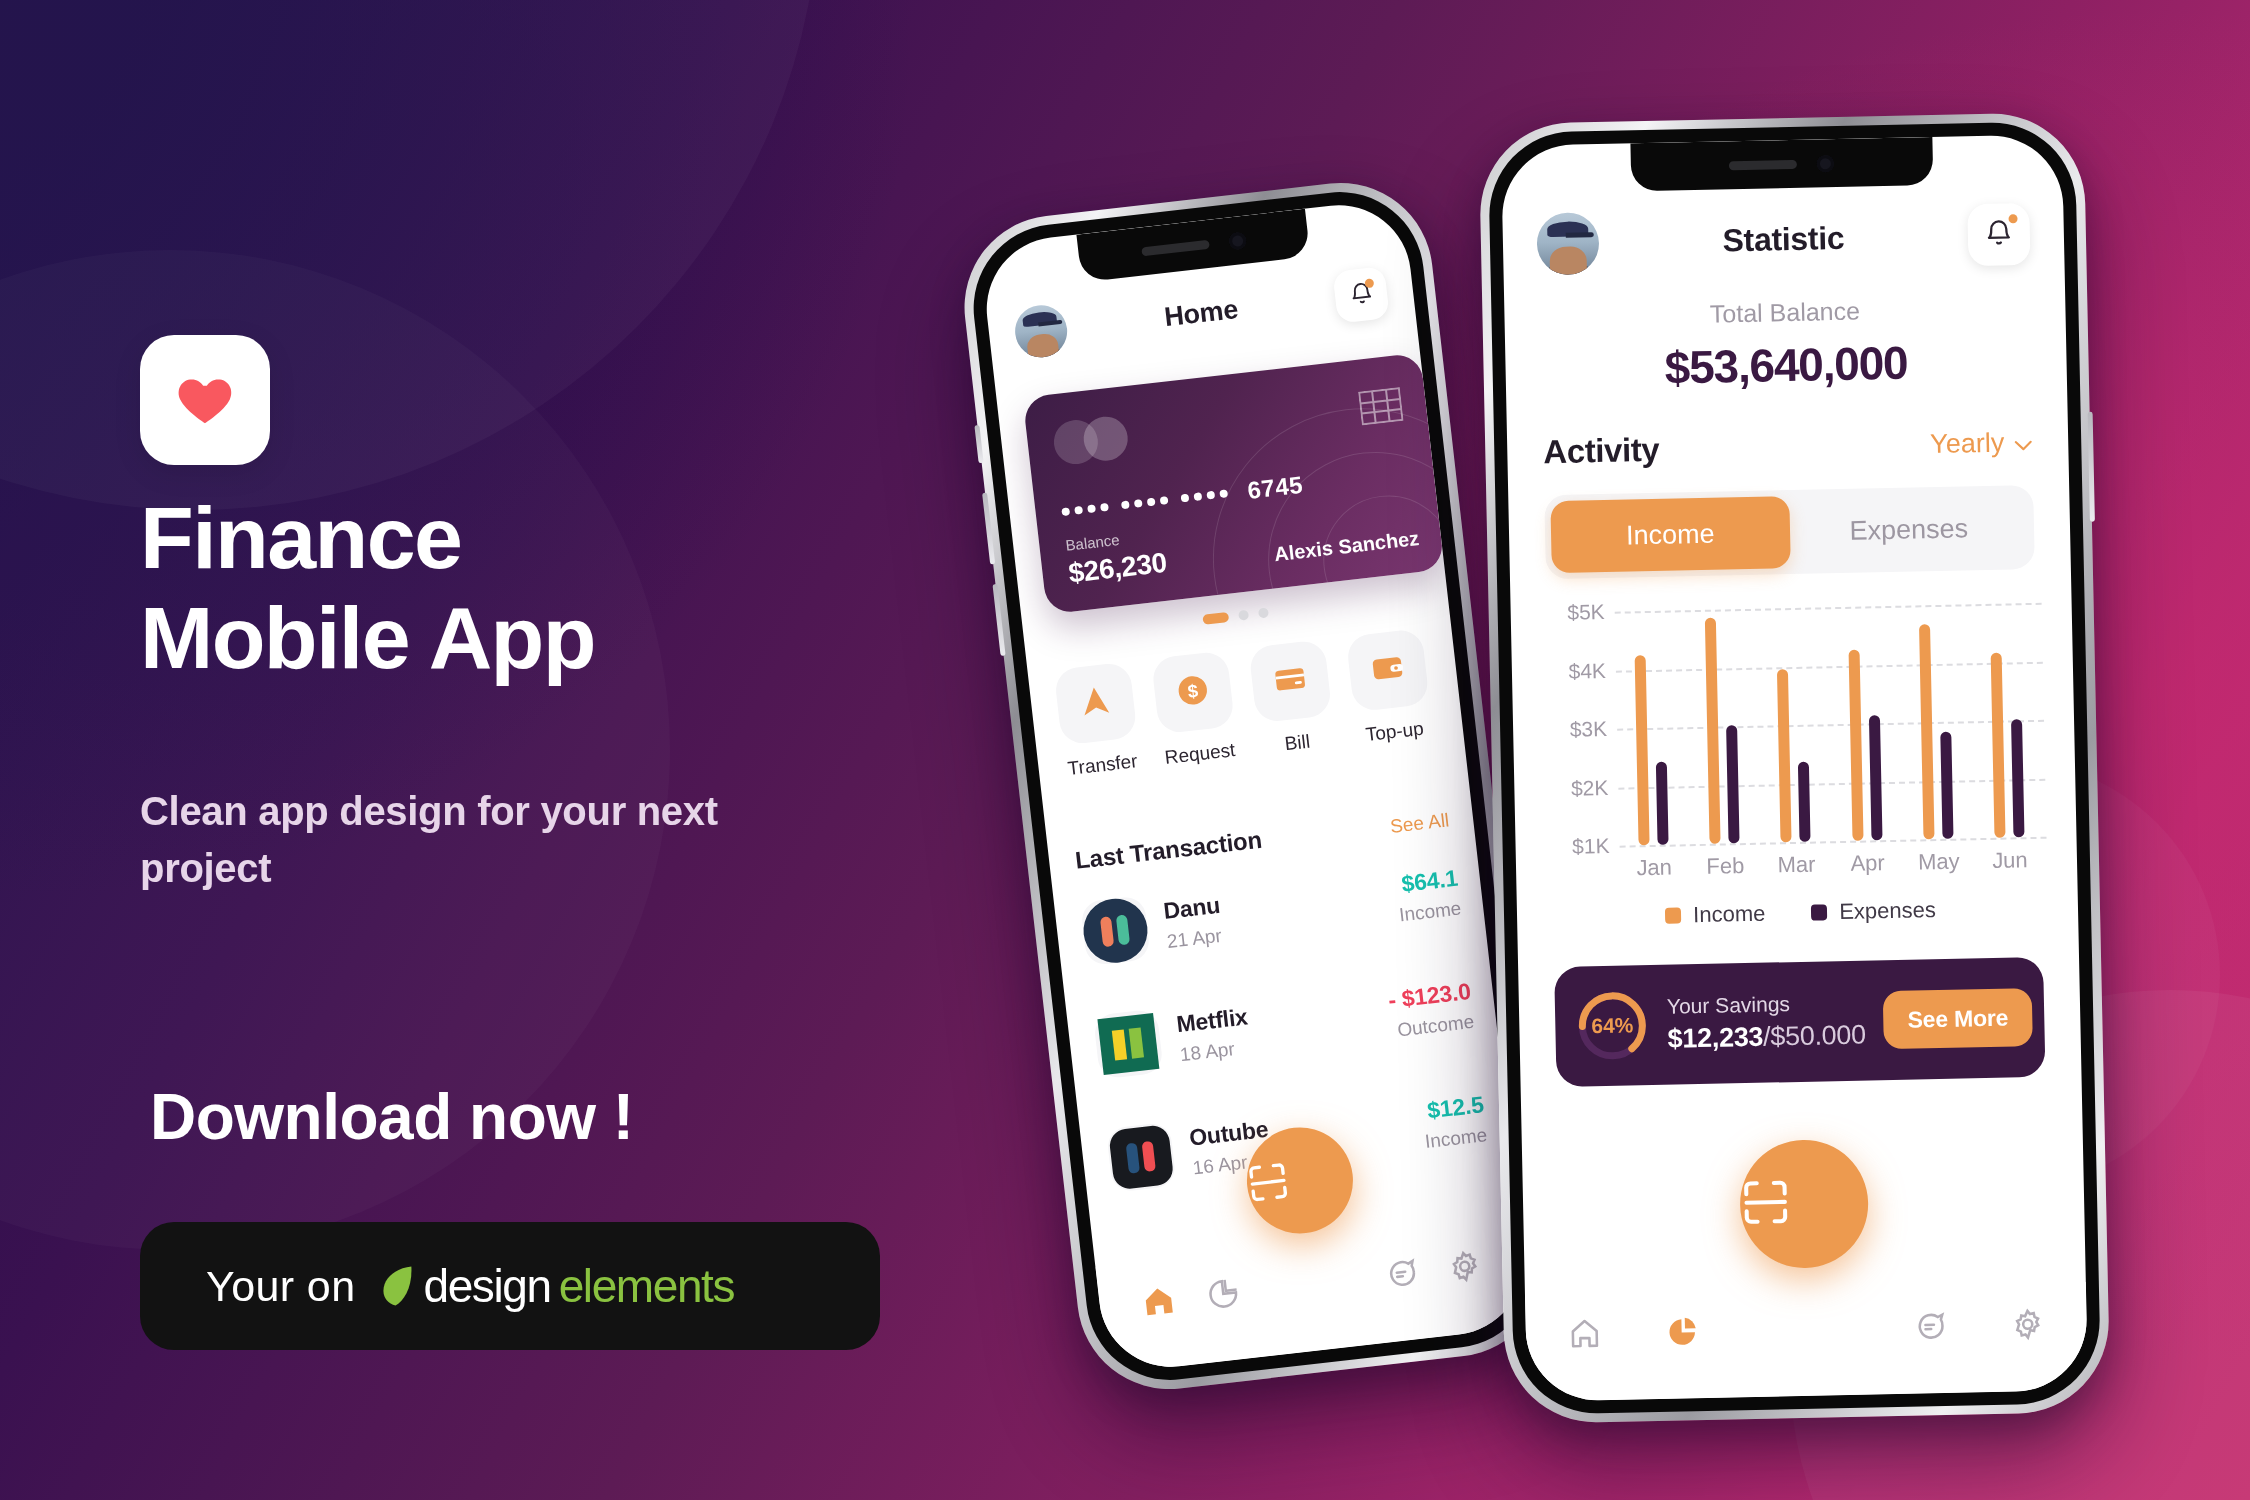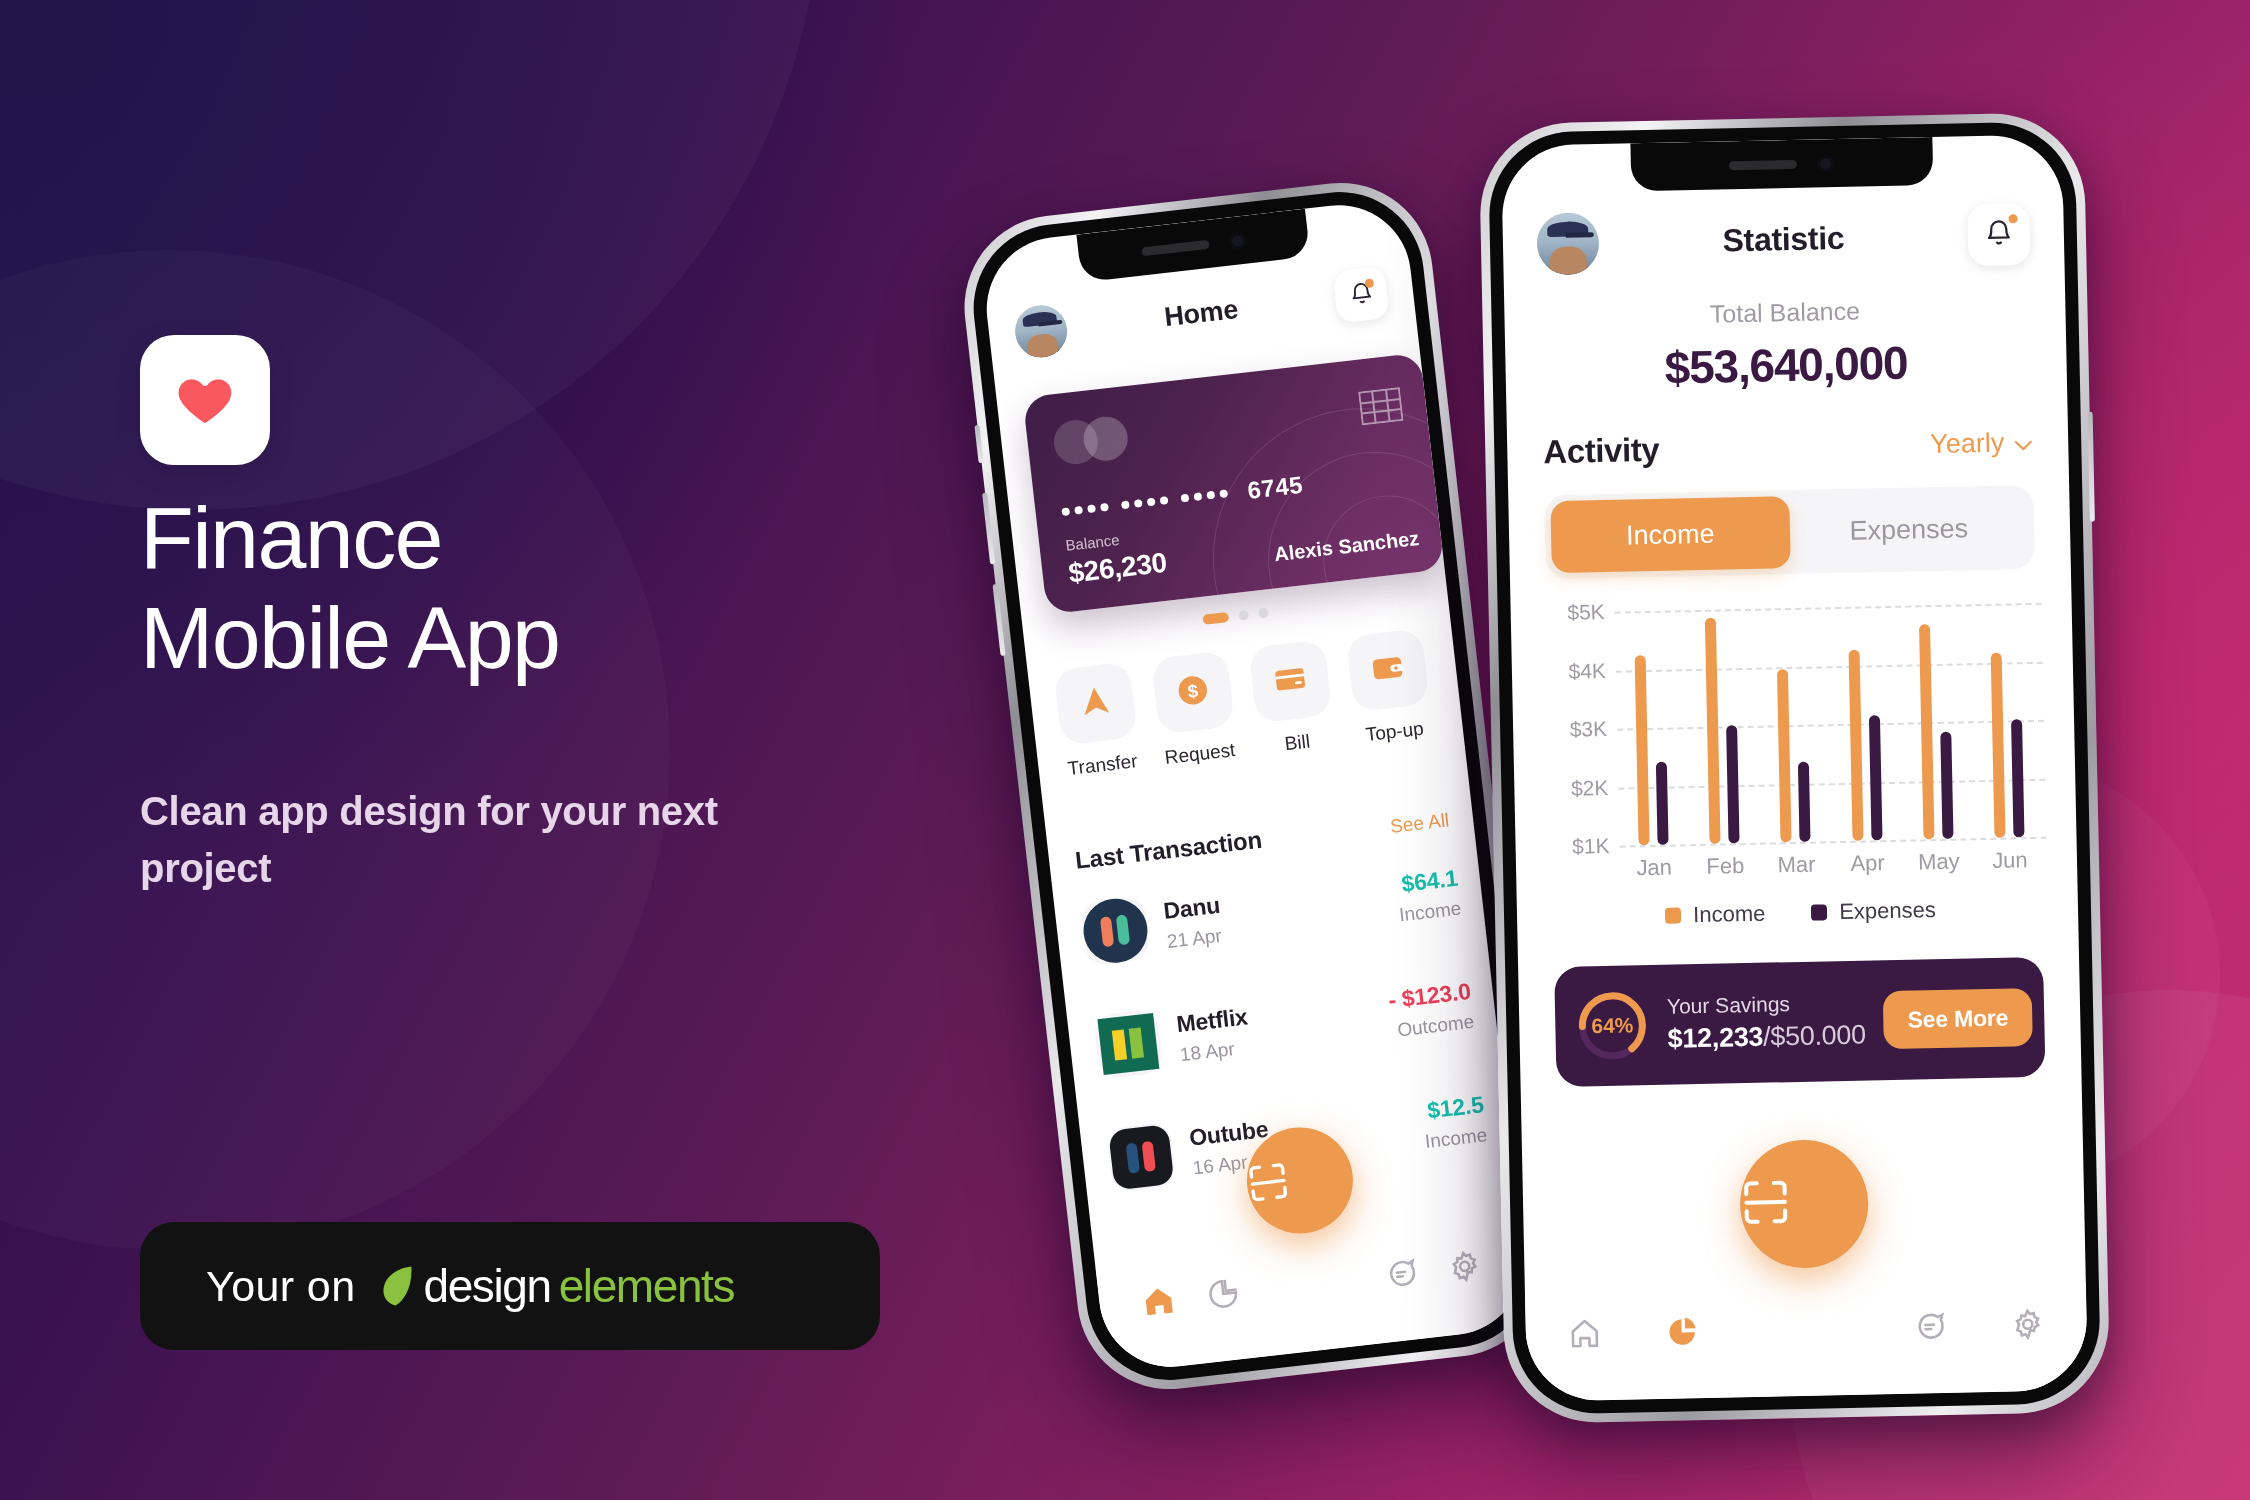--- a/index.html
+++ b/index.html
@@ -31,21 +31,21 @@
   #app-logo {
     position: absolute; left: 0; top: 335px;
     width: 130px; height: 130px; border-radius: 34px; background: #fff;
     display: flex; align-items: center; justify-content: center;
     box-shadow: 0 8px 28px rgba(0,0,0,0.10);
   }
   #app-logo svg { width: 62px; height: 62px; display: block; }
 
   #headline {
     position: absolute; left: 0; top: 488px; width: 800px;
-    color: #fff; font-size: 88px; font-weight: 400;
+    color: #fff; font-size: 88px; font-weight: 700;
     line-height: 1.14; letter-spacing: -1.6px;
   }
   #subhead {
     position: absolute; left: 0; top: 783px; width: 700px;
     color: #e7d5e9; font-size: 40px; font-weight: 700;
     line-height: 1.42; letter-spacing: -0.3px;
   }
   #cta-line {
     position: absolute; left: 10px; top: 1080px;
     color: #fff; font-size: 64px; font-weight: 700; letter-spacing: -0.5px;
@@ -312,20 +312,21 @@
       </span>
     </div>
 
     <h1 id="headline">
       <span>Finance</span><br>
       <span>Mobile App</span>
     </h1>
 
     <p id="subhead">Clean app design for your next project</p>
 
+    <div id="cta-line">Download now !</div>
 
     <div id="envato-badge">
       <span class="only-on">Your on</span>
       <span class="envato-lockup">
         <svg class="envato-leaf" viewBox="0 0 28 36" aria-hidden="true">
           <path fill="#8AC240" d="M25 2C13 3 2 11 2 22c0 6 4 11 10 12 7-4 14-15 13-32z"></path>
         </svg>
         <span class="envato-word ev">design</span>
         <span class="envato-word el">elements</span>
       </span>

